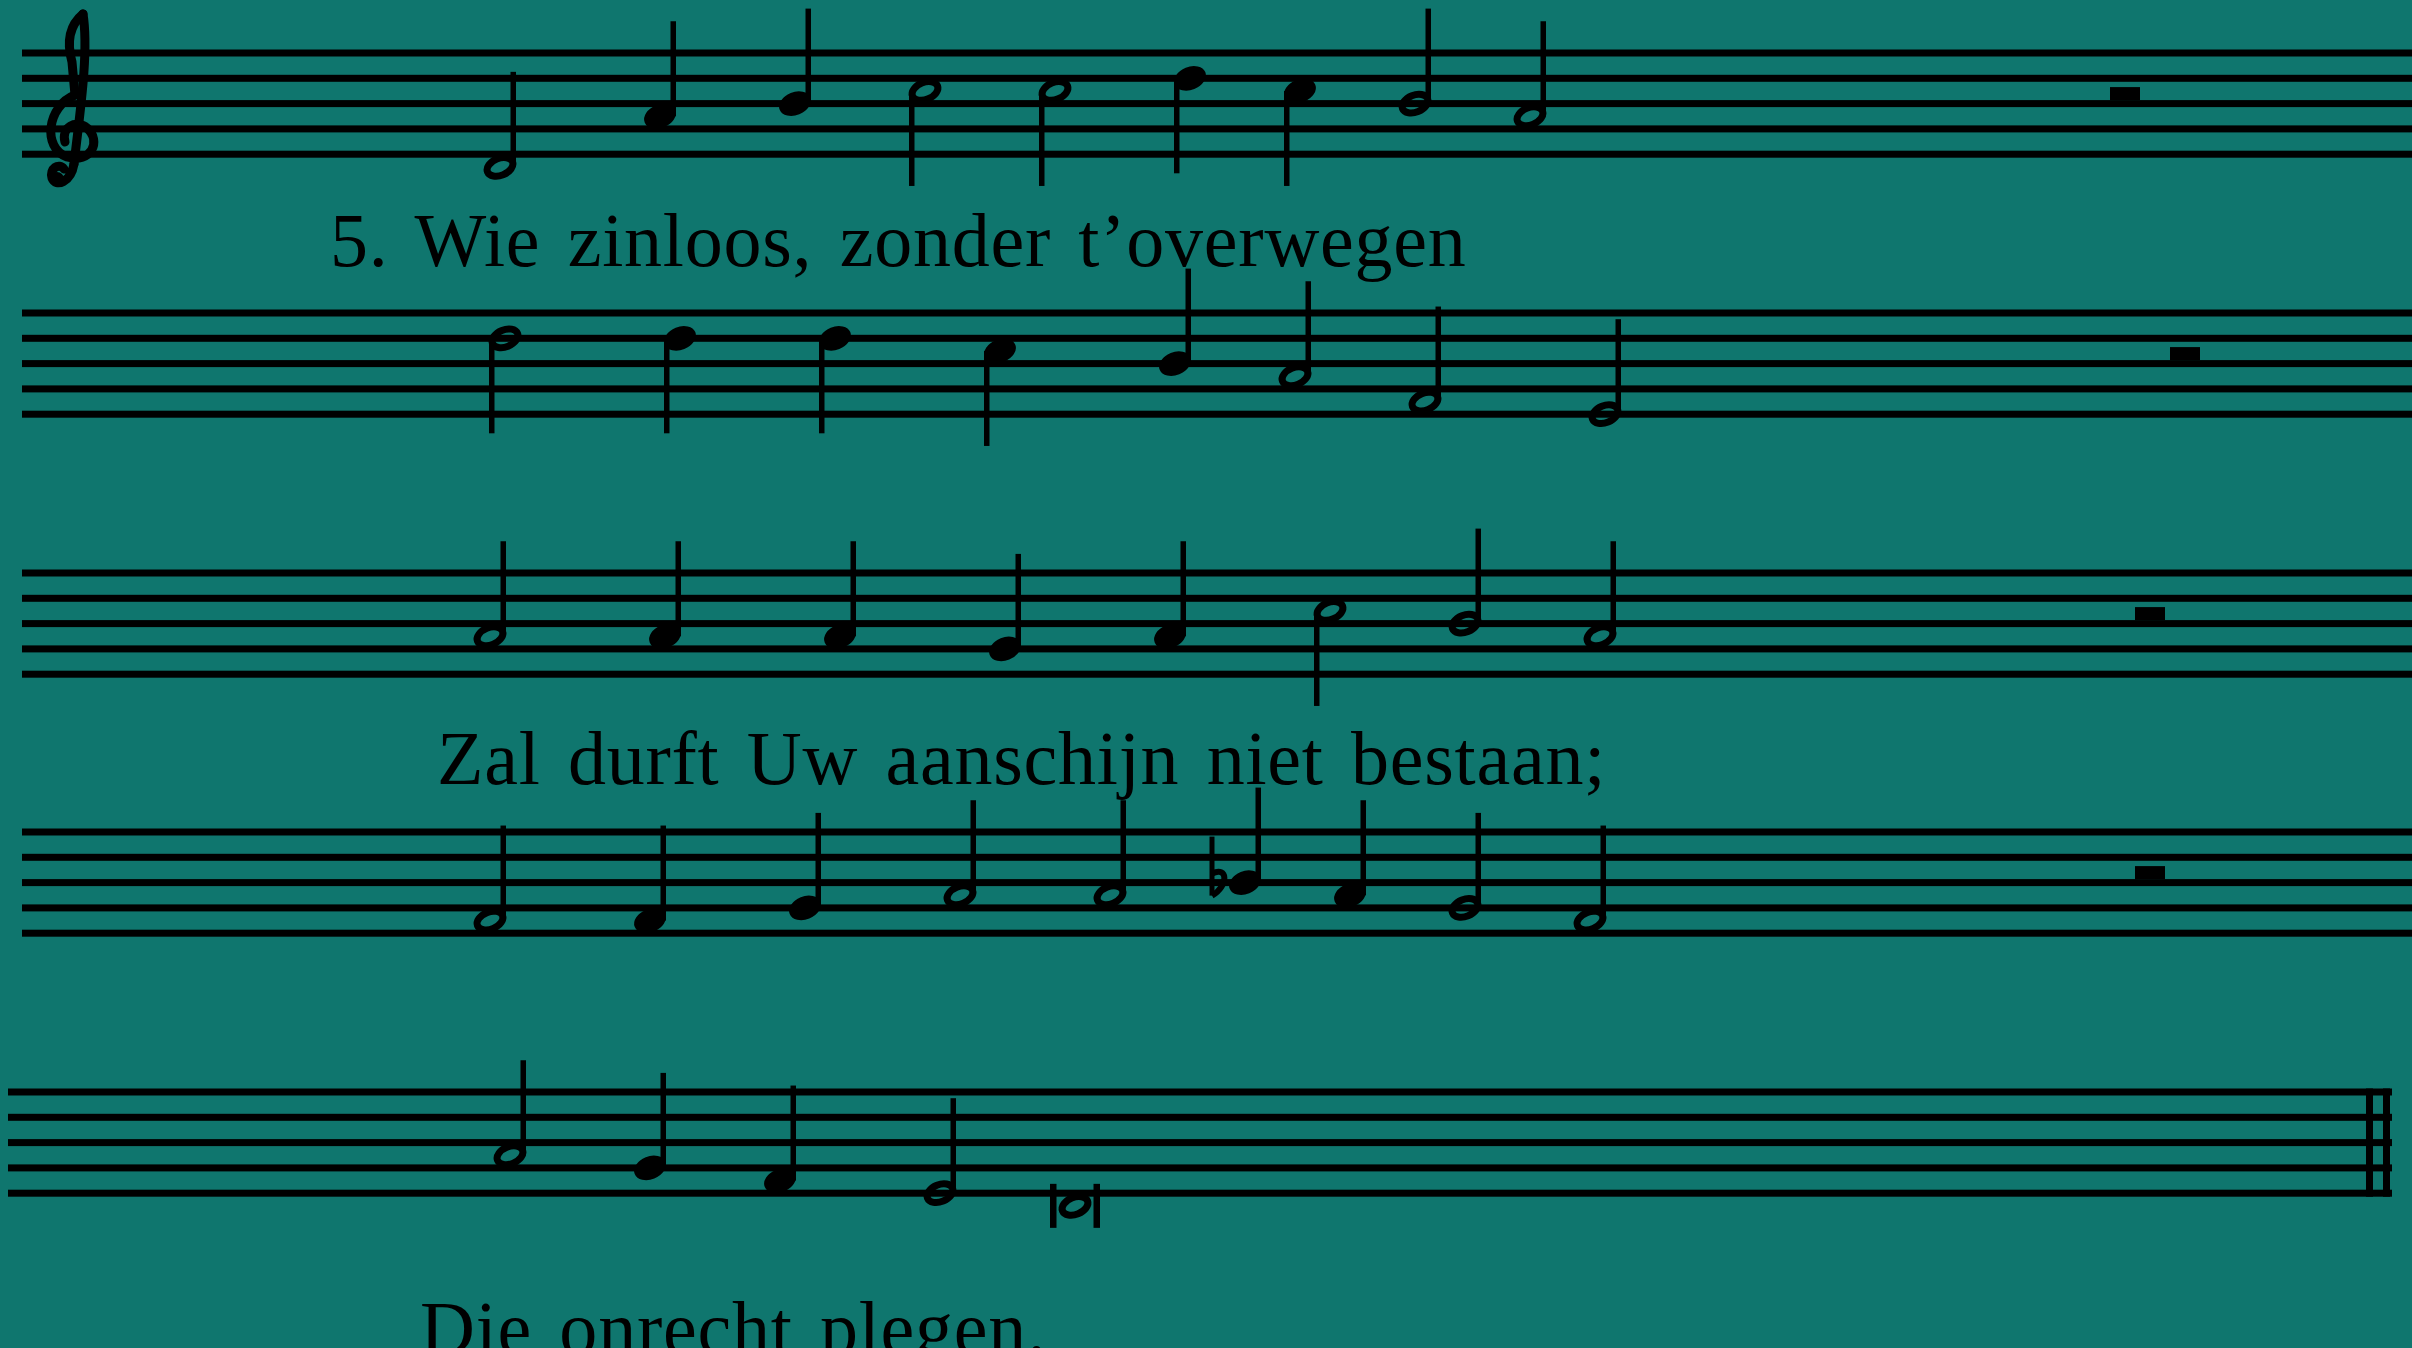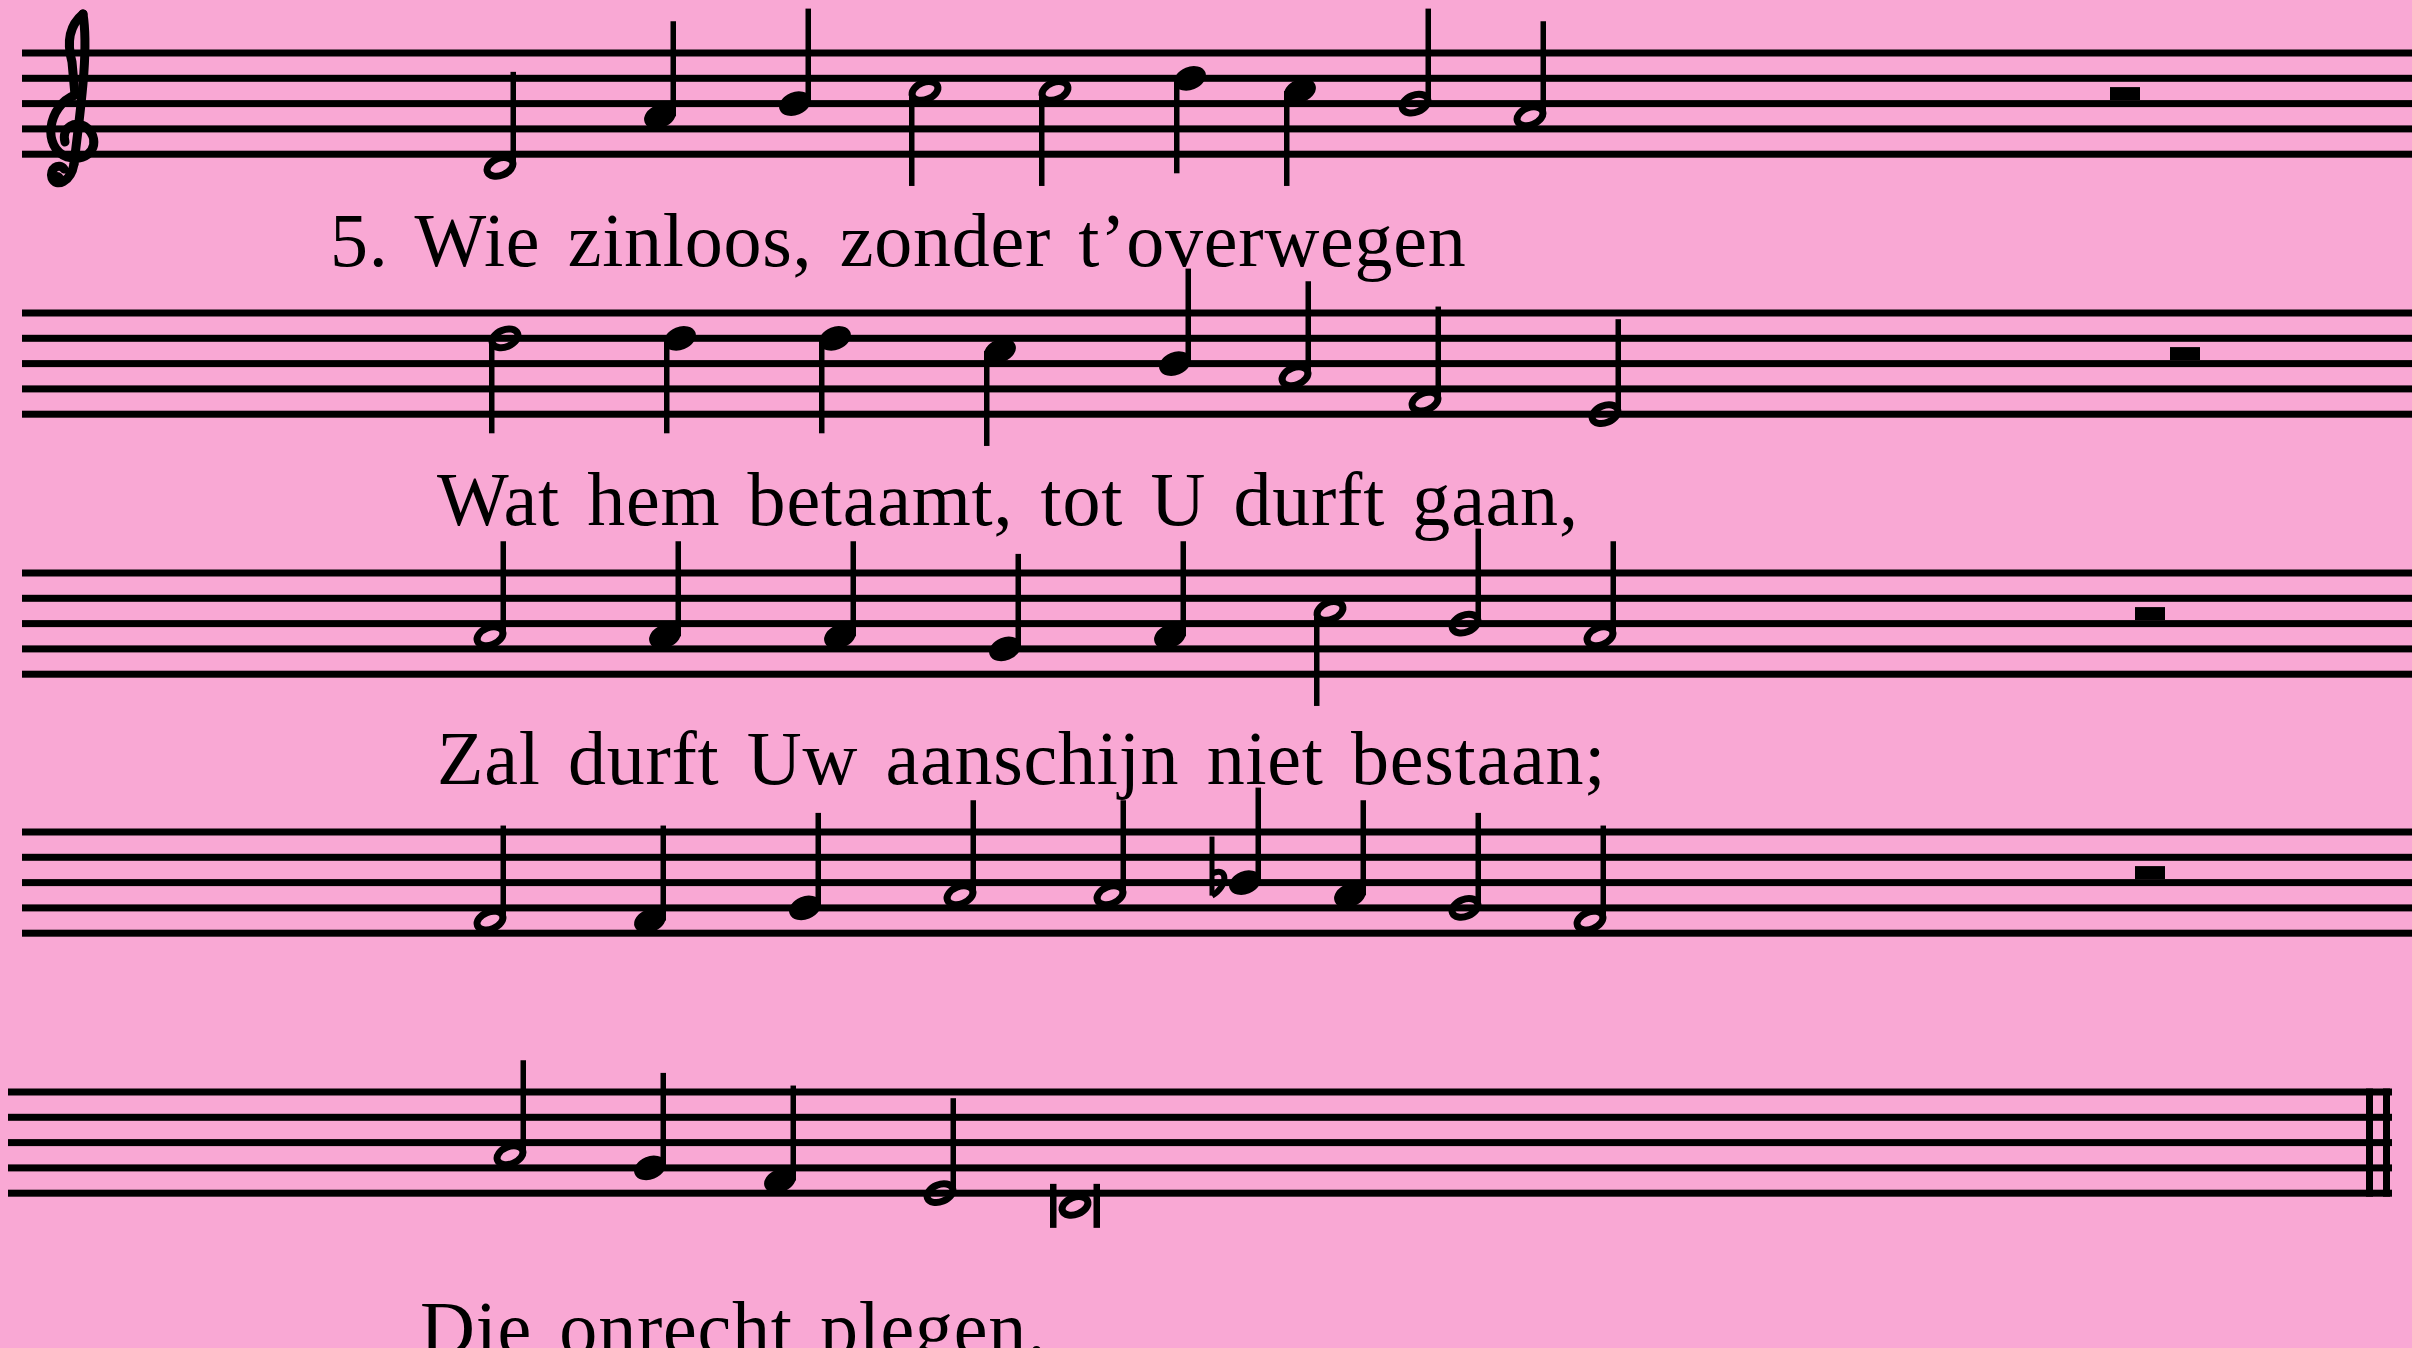--- a/index.html
+++ b/index.html
@@ -1,16 +1,16 @@
 <!DOCTYPE html>
 <html><head>
 <meta charset="utf-8">
 <style>
   html,body{margin:0;padding:0;background:#ffffff;}
-  .page{position:relative;width:2412px;height:1348px;background:#f9a8d4;overflow:hidden;
+  .page{position:relative;width:2412px;height:1348px;background:#0f766e;overflow:hidden;
         font-family:"Liberation Serif", serif;}
   #score{position:absolute;left:0;top:0;}
   .lyric{position:absolute;font-size:76px;line-height:1;color:#000;white-space:nowrap;
          word-spacing:0.10em;letter-spacing:0.01em;}
 </style>
 </head>
 <body>
 
 <div class="page">
   <svg id="score" width="2412" height="1348" viewBox="0 0 2412 1348">
@@ -216,16 +216,15 @@
         <ellipse cx="940" cy="1193.2" rx="13.5" ry="8.5" fill="none" stroke="#000000" stroke-width="7" transform="rotate(-22 940 1193.2)"></ellipse>
         <rect x="950.5" y="1098.2" width="5.5" height="95" fill="#000000"></rect>
       </g>
       <g>
         <rect x="1050" y="1183.85" width="6.5" height="44" fill="#000000"></rect>
         <rect x="1093.5" y="1183.85" width="6.5" height="44" fill="#000000"></rect>
         <ellipse cx="1075" cy="1205.85" rx="13.5" ry="8.5" fill="none" stroke="#000000" stroke-width="7" transform="rotate(-22 1075 1205.85)"></ellipse>
       </g>
     </svg>
   <div class="lyric" style="left: 330px; top: 202px;">5. Wie zinloos, zonder t’overwegen</div>
-  <div class="lyric" style="left: 437px; top: 461px;">Wat hem betaamt, tot U durft gaan,</div>
   <div class="lyric" style="left: 437px; top: 720px;">Zal durft Uw aanschijn niet bestaan;</div>
   <div class="lyric" style="left: 420px; top: 1246px; margin-top: 44px;">Die onrecht plegen.</div>
 </div>
 
 </body></html>

